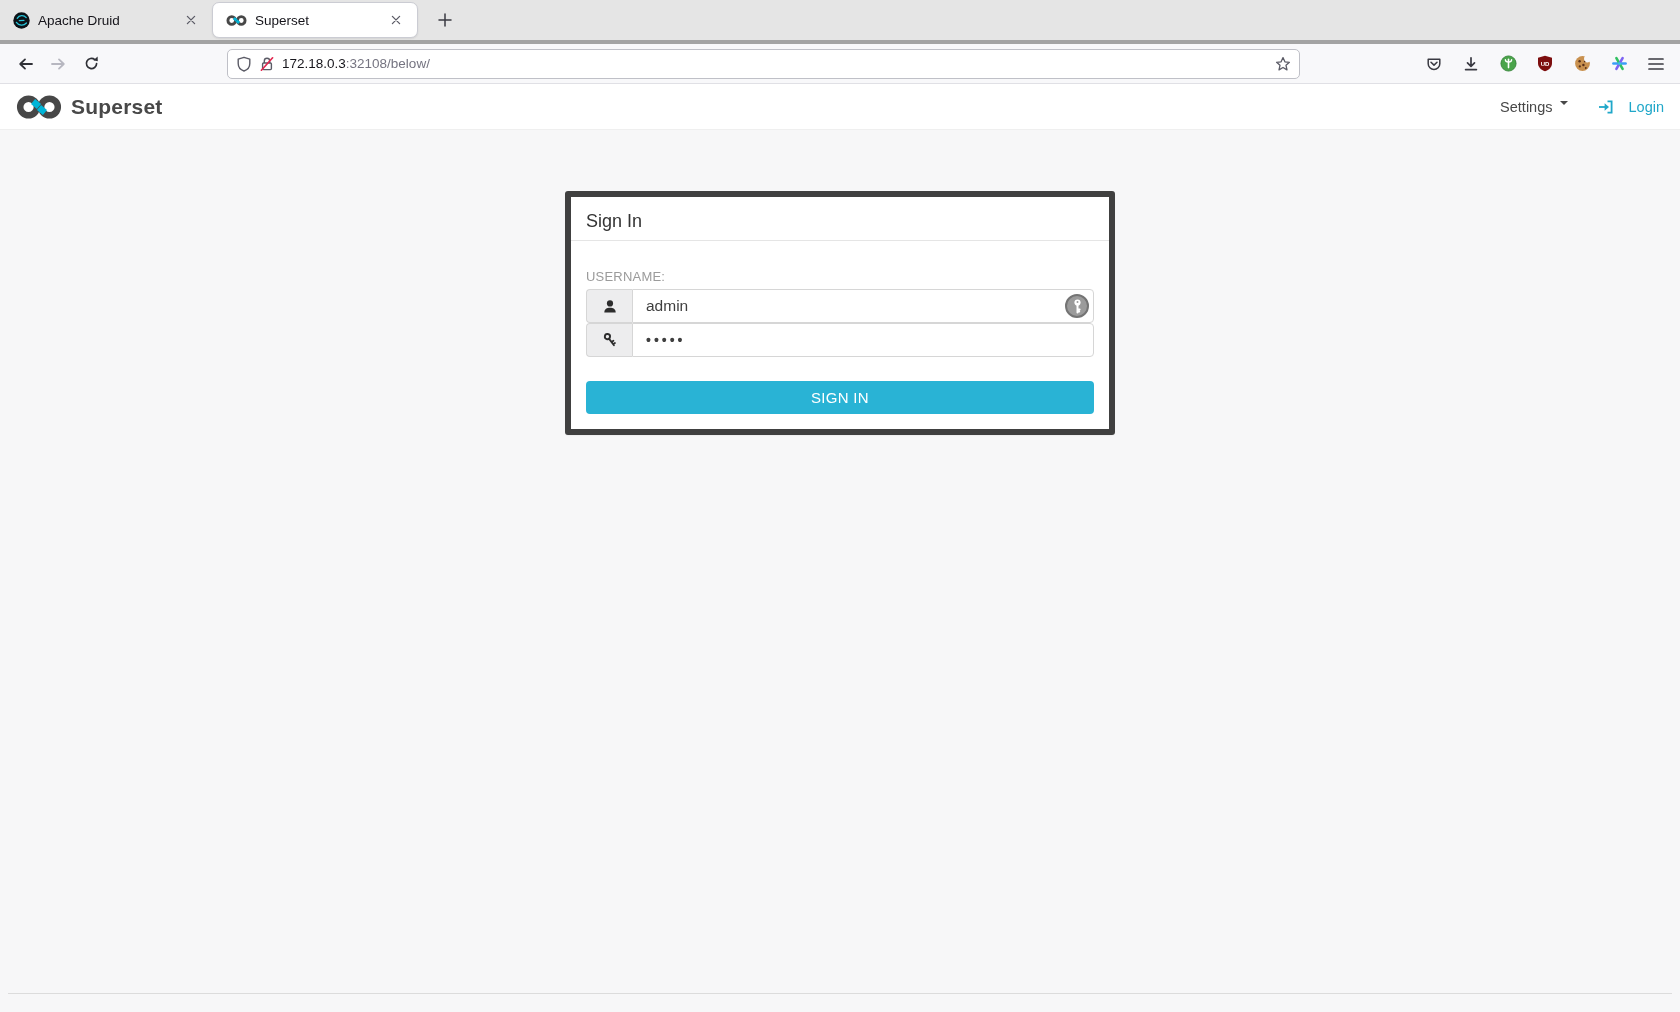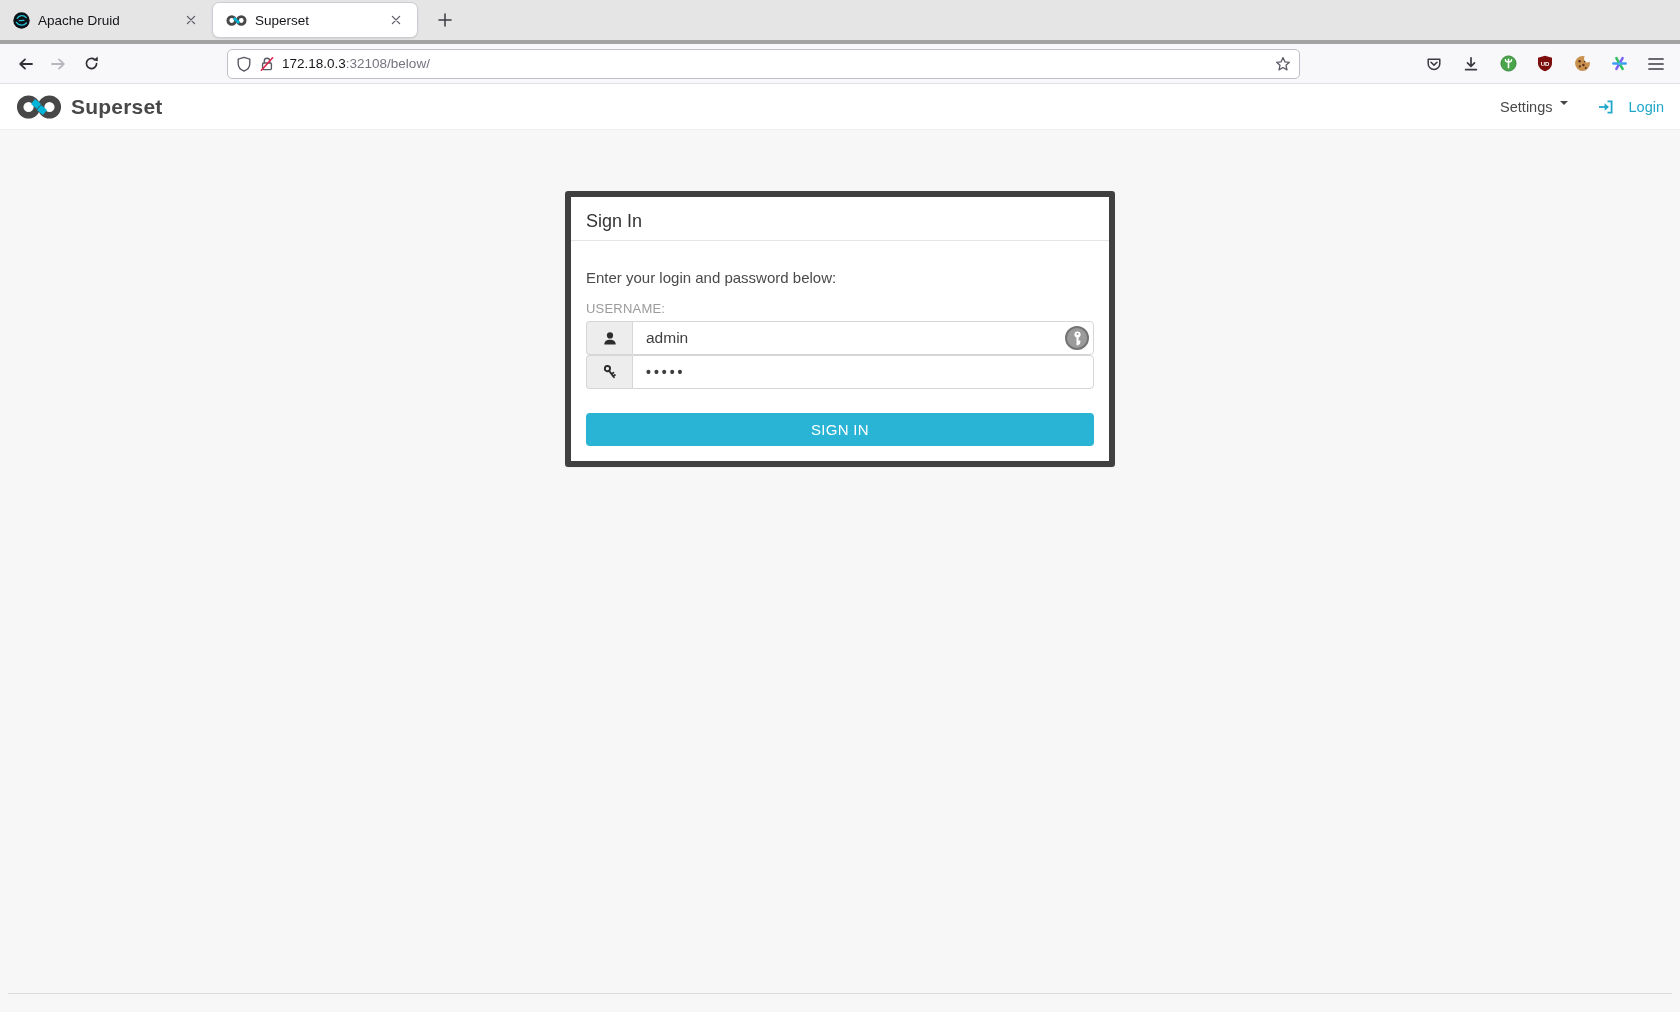--- a/index.html
+++ b/index.html
@@ -262,21 +262,20 @@
       </div>
     </div>
   </div>
 
   <div class="main">
     <div class="panel">
       <div class="panel-header">
         <div class="panel-title">Sign In</div>
       </div>
       <div class="panel-body">
-        <div class="intro-text">Enter your login and password below:</div>
 
         <div class="field-label">USERNAME:</div>
         <div class="input-group">
           <div class="input-addon">
             <svg width="14" height="15" viewBox="0 0 14 15">
               <circle cx="7" cy="4.4" r="3.1" fill="#2d2d2d"></circle>
               <path d="M1.3,13.6 C1.3,9.9 4,8.8 7,8.8 C10,8.8 12.7,9.9 12.7,13.6 Z" fill="#2d2d2d"></path>
             </svg>
           </div>
           <input class="form-control" type="text" value="admin" style="">

